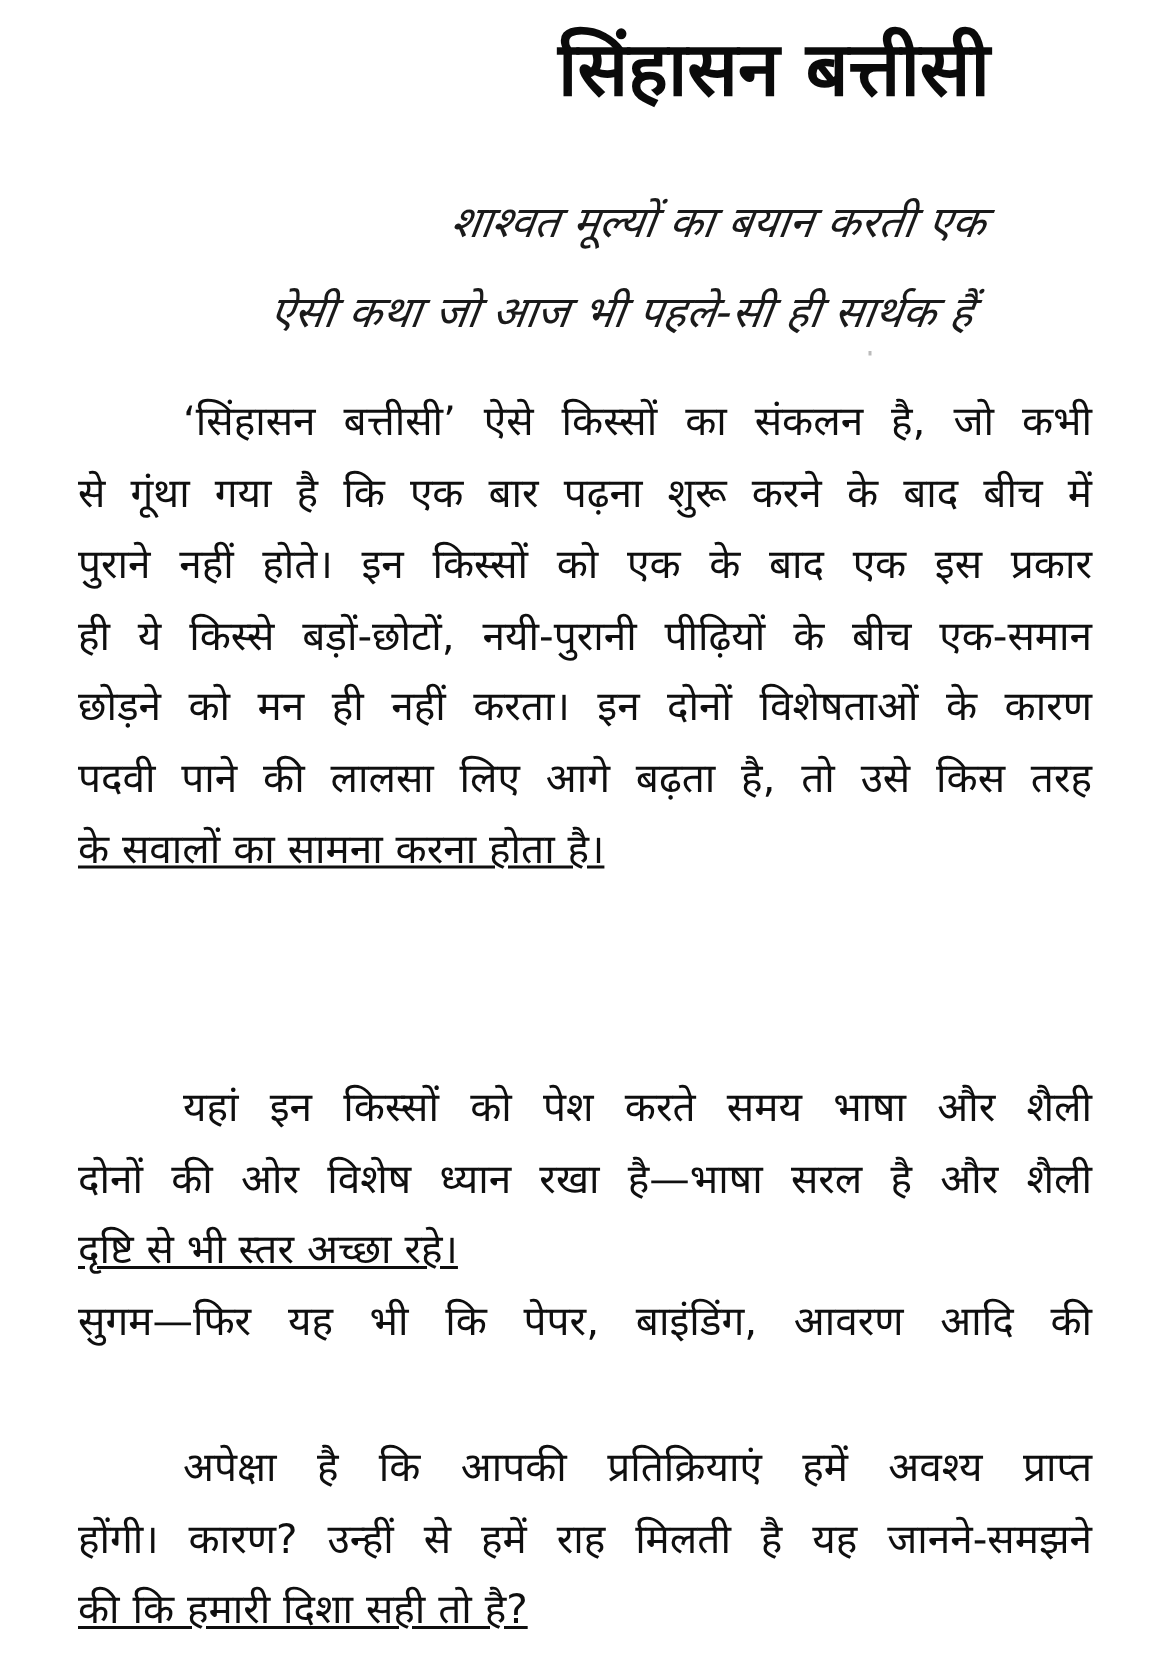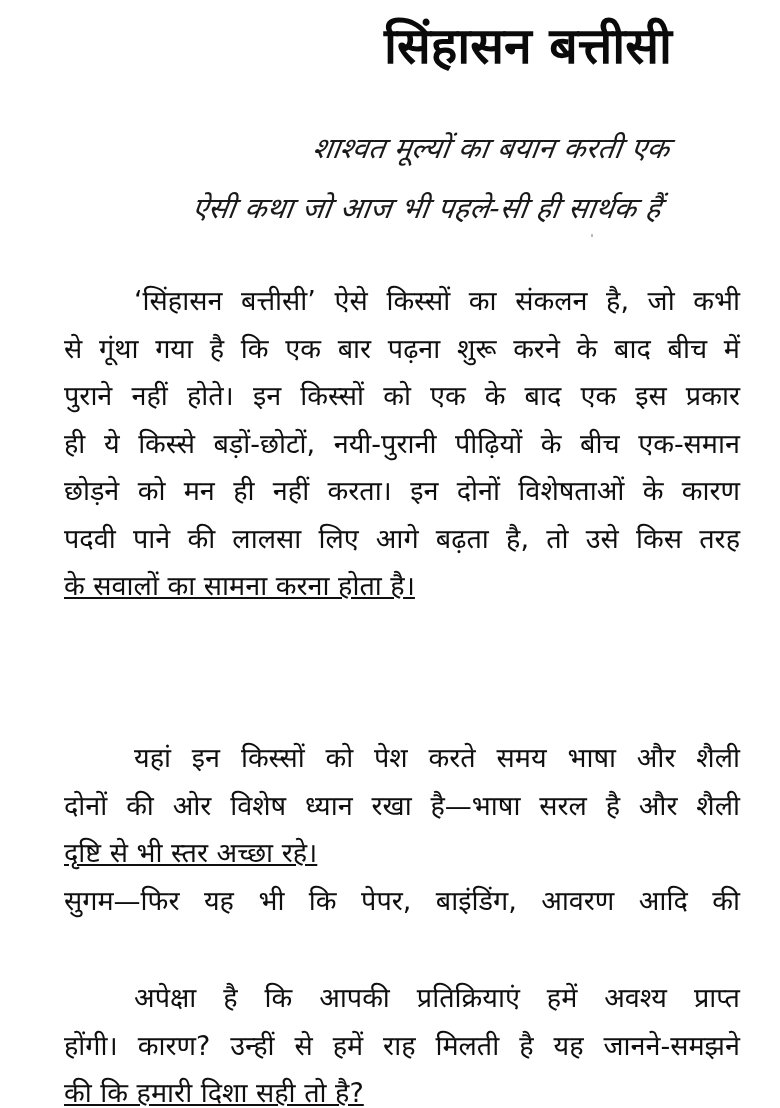--- a/index.html
+++ b/index.html
@@ -10,21 +10,21 @@
     body {
       width: 780px;
       height: 1108px;
       overflow: hidden;
       position: relative;
       color: #111111;
       font-family: "DejaVu Sans", sans-serif;
     }
     .page {
       position: absolute;
-      left: 12px;
+      left: 0;
       top: 0;
       width: 672px;
       height: 1108px;
       padding-left: 40px;
     }
     .title {
       position: absolute;
       right: 52px;
       top: 6px;
       font-family: "DejaVu Sans", sans-serif;
@@ -62,21 +62,20 @@
       left: 52px;
       width: 676px;
       font-family: "DejaVu Sans", sans-serif;
       font-size: 27px;
       color: #0f0f0f;
     }
     .para {
       position: absolute;
       left: 0;
       width: 676px;
-      margin-top: 19px;
     }
     .line {
       white-space: nowrap;
       height: 47.5px;
       line-height: 47.5px;
       text-align: justify;
       text-align-last: justify;
     }
     .line.last {
       text-align-last: left;

